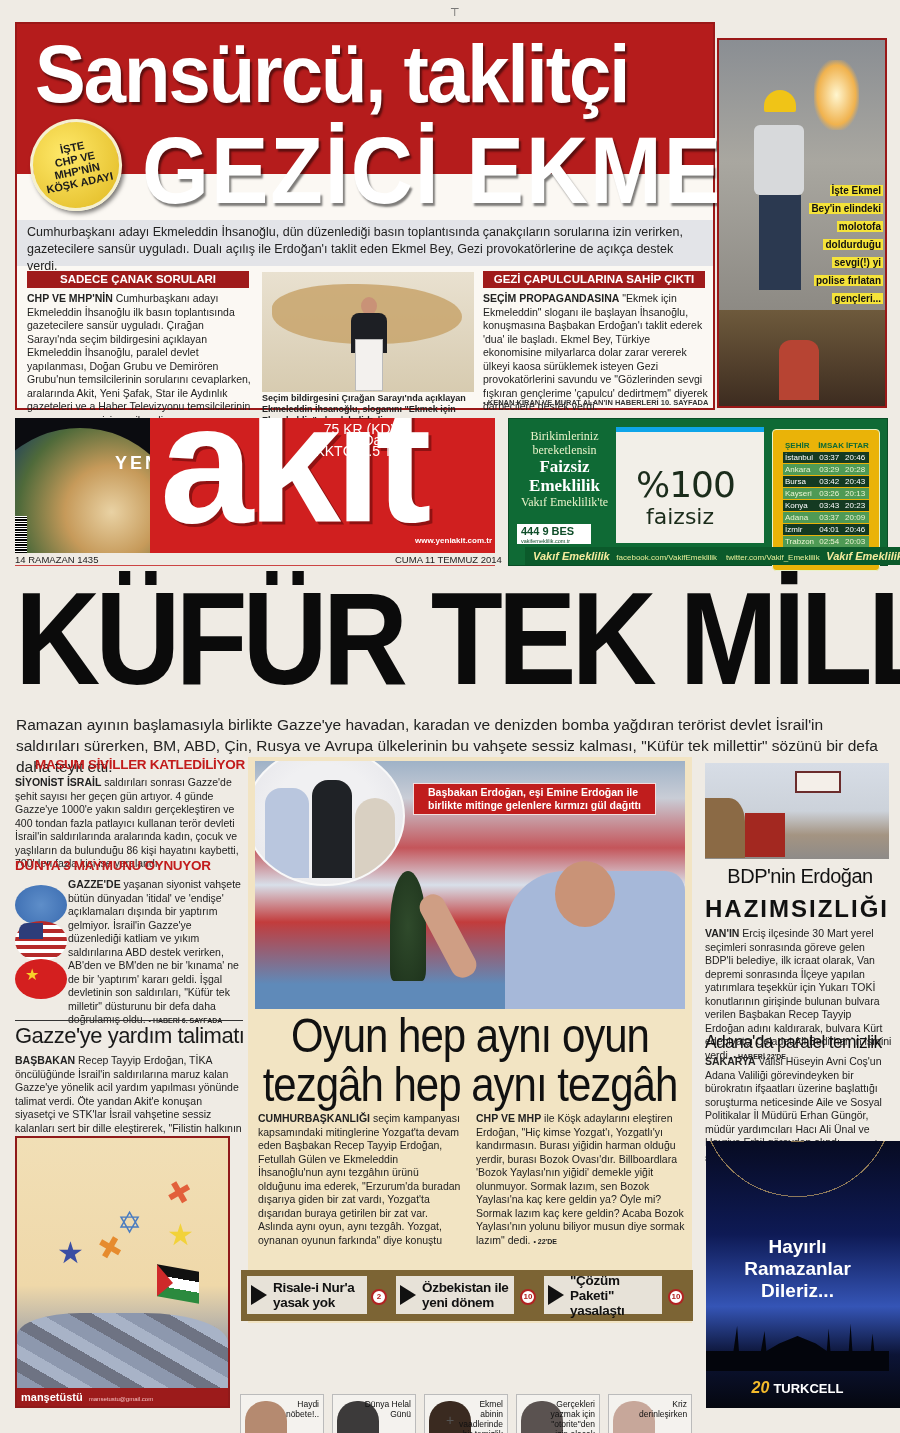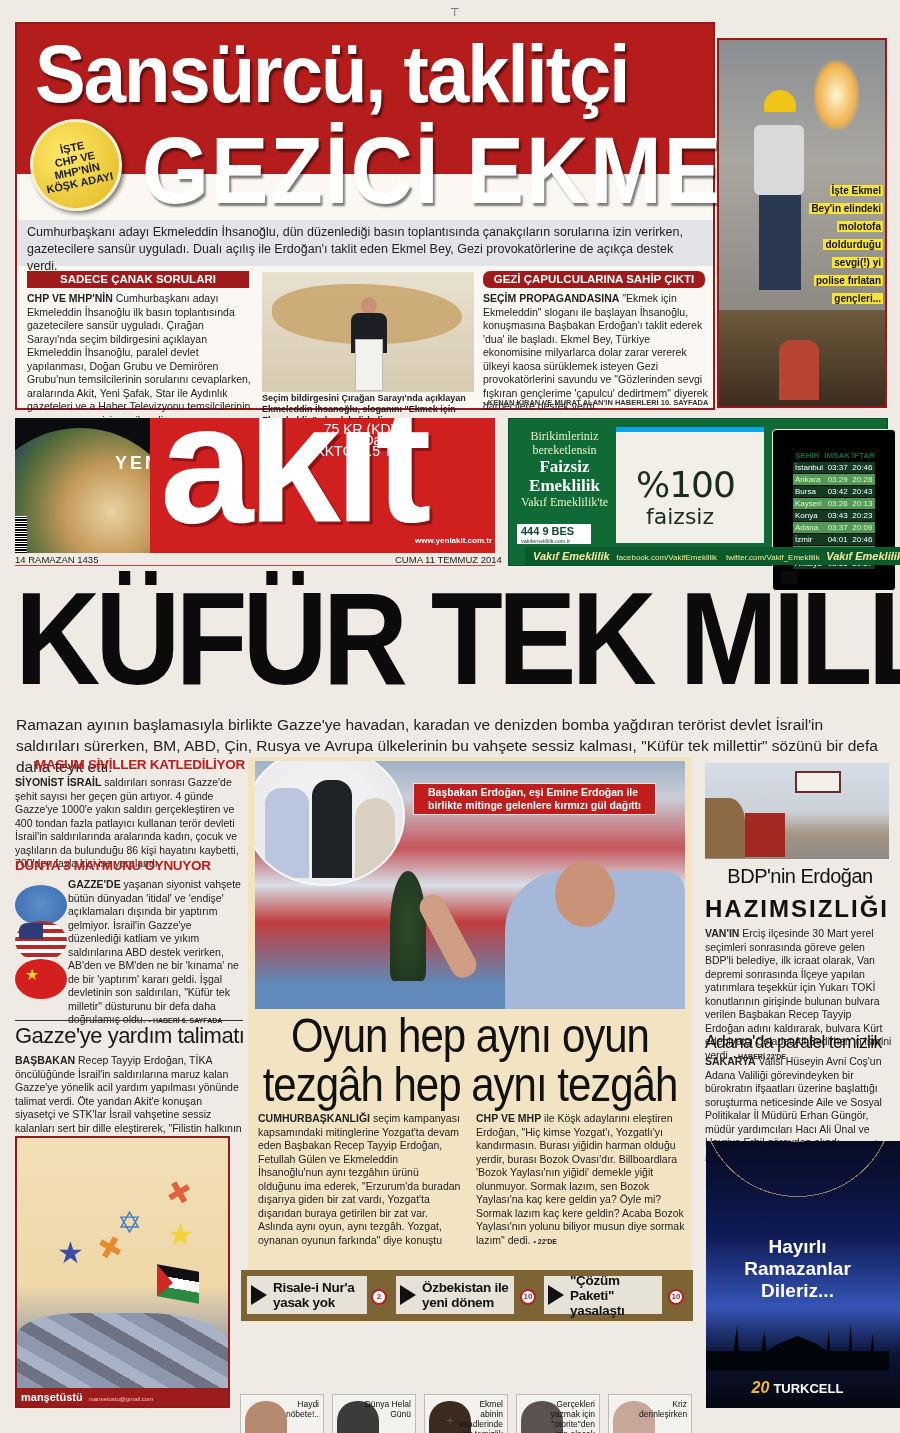--- a/index.html
+++ b/index.html
@@ -59,21 +59,21 @@
   
   #vakif-ad { left: 508px; top: 418px; width: 380px; height: 148px; background: #0f6a35; border: 1px solid #0a4d26; }
   #vakif-left { left: 8px; top: 10px; width: 95px; text-align: center; color: #e9f2c9; }
   #vakif-left .l1 { font-family: "Liberation Serif", serif; font-size: 12px; line-height: 14px; }
   #vakif-left .l2 { font-family: "Liberation Serif", serif; font-size: 17px; font-weight: bold; line-height: 19px; color: #fff; }
   #vakif-phone { left: 8px; top: 105px; width: 74px; height: 20px; background: #fff; font-size: 11px; font-weight: bold; color: #0f4d29; padding: 2px 4px; line-height: 10px; }
   #vakif-phone small { display: block; font-size: 5.5px; font-weight: normal; }
   #vakif-board { left: 107px; top: 8px; width: 148px; height: 116px; background: #f2efe8; border-top: 5px solid #0ea5e9; }
   #vakif-pct { left: 20px; top: 32px; font-size: 36px; color: #1b2c1b; font-family: "DejaVu Sans", sans-serif; letter-spacing: -1px; }
   #vakif-faiz { left: 30px; top: 72px; font-size: 22px; color: #1b2c1b; font-family: "DejaVu Sans", sans-serif; }
-  #times-table { left: 263px; top: 10px; width: 124px; border: 1px solid #e9f2c9; border-radius: 4px; background: #000000; padding: 20px; }
+  #times-table { left: 263px; top: 10px; width: 108px; border: 1px solid #e9f2c9; border-radius: 4px; background: #eab308; padding: 10px; }
   #times-table .row { display: flex; height: 11px; font-size: 8px; line-height: 11px; margin-bottom: 1px; }
   #times-table .row span { flex: 1; padding-left: 2px; }
   #times-table .row span:nth-child(1) { flex: 1.35; }
   #times-table .hdr { color: #0f6a35; font-weight: bold; }
   #times-table .r-dark { background: #143a22; color: #fff; }
   #times-table .r-light { background: #4f9a55; color: #eaf4d3; }
   #vakif-footer { left: 16px; top: 128px; width: 378px; height: 18px; background: #0b5a2b; color: #e8ef9b; font-size: 8px; line-height: 18px; padding-left: 8px; white-space: nowrap; }
   #vakif-footer b { font-style: italic; font-size: 11px; color: #f5eb9e; }
 
   
@@ -186,21 +186,21 @@
   <div class="abs" id="col-mid-photo">
     <div class="abs" id="turkey-shape"></div>
     <div class="abs" id="speaker">
       <div class="abs head"></div>
       <div class="abs suit"></div>
       <div class="abs podium"></div>
     </div>
   </div>
   <div class="abs" id="col-mid-caption">Seçim bildirgesini Çırağan Sarayı'nda açıklayan Ekmeleddin İhsanoğlu, sloganını "Ekmek için Ekmeleddin" olarak belirledi.</div>
 
-  <div class="abs sub-head" id="col-right-head" style="position:absolute;border-radius:7px;">GEZİ ÇAPULCULARINA SAHİP ÇIKTI</div>
+  <div class="abs sub-head" id="col-right-head" style="position:absolute;">GEZİ ÇAPULCULARINA SAHİP ÇIKTI</div>
   <div class="abs body-text" id="col-right-text"><b>SEÇİM PROPAGANDASINA</b> <span>"Ekmek için Ekmeleddin" sloganı ile başlayan İhsanoğlu, konuşmasına Başbakan Erdoğan'ı taklit ederek 'dua' ile başladı. Ekmel Bey, Türkiye ekonomisine milyarlarca dolar zarar vererek ülkeyi kaosa sürüklemek isteyen Gezi provokatörlerini savundu ve "Gözlerinden sevgi fışkıran gençlerime 'çapulcu' dedirtmem" diyerek darbecilere destek verdi.</span></div>
   <div class="abs" id="col-right-credit">• KENAN KIRAN VE MURAT ALAN'IN HABERLERİ 10. SAYFADA</div>
 </div>
 
 <div class="abs" id="gezi-photo">
   <div class="abs" id="gezi-top"></div>
   <div class="abs" id="gezi-fire"></div>
   <div class="abs" id="gezi-helmet"></div>
   <div class="abs" id="gezi-shirt"></div>
   <div class="abs" id="gezi-jeans"></div>

